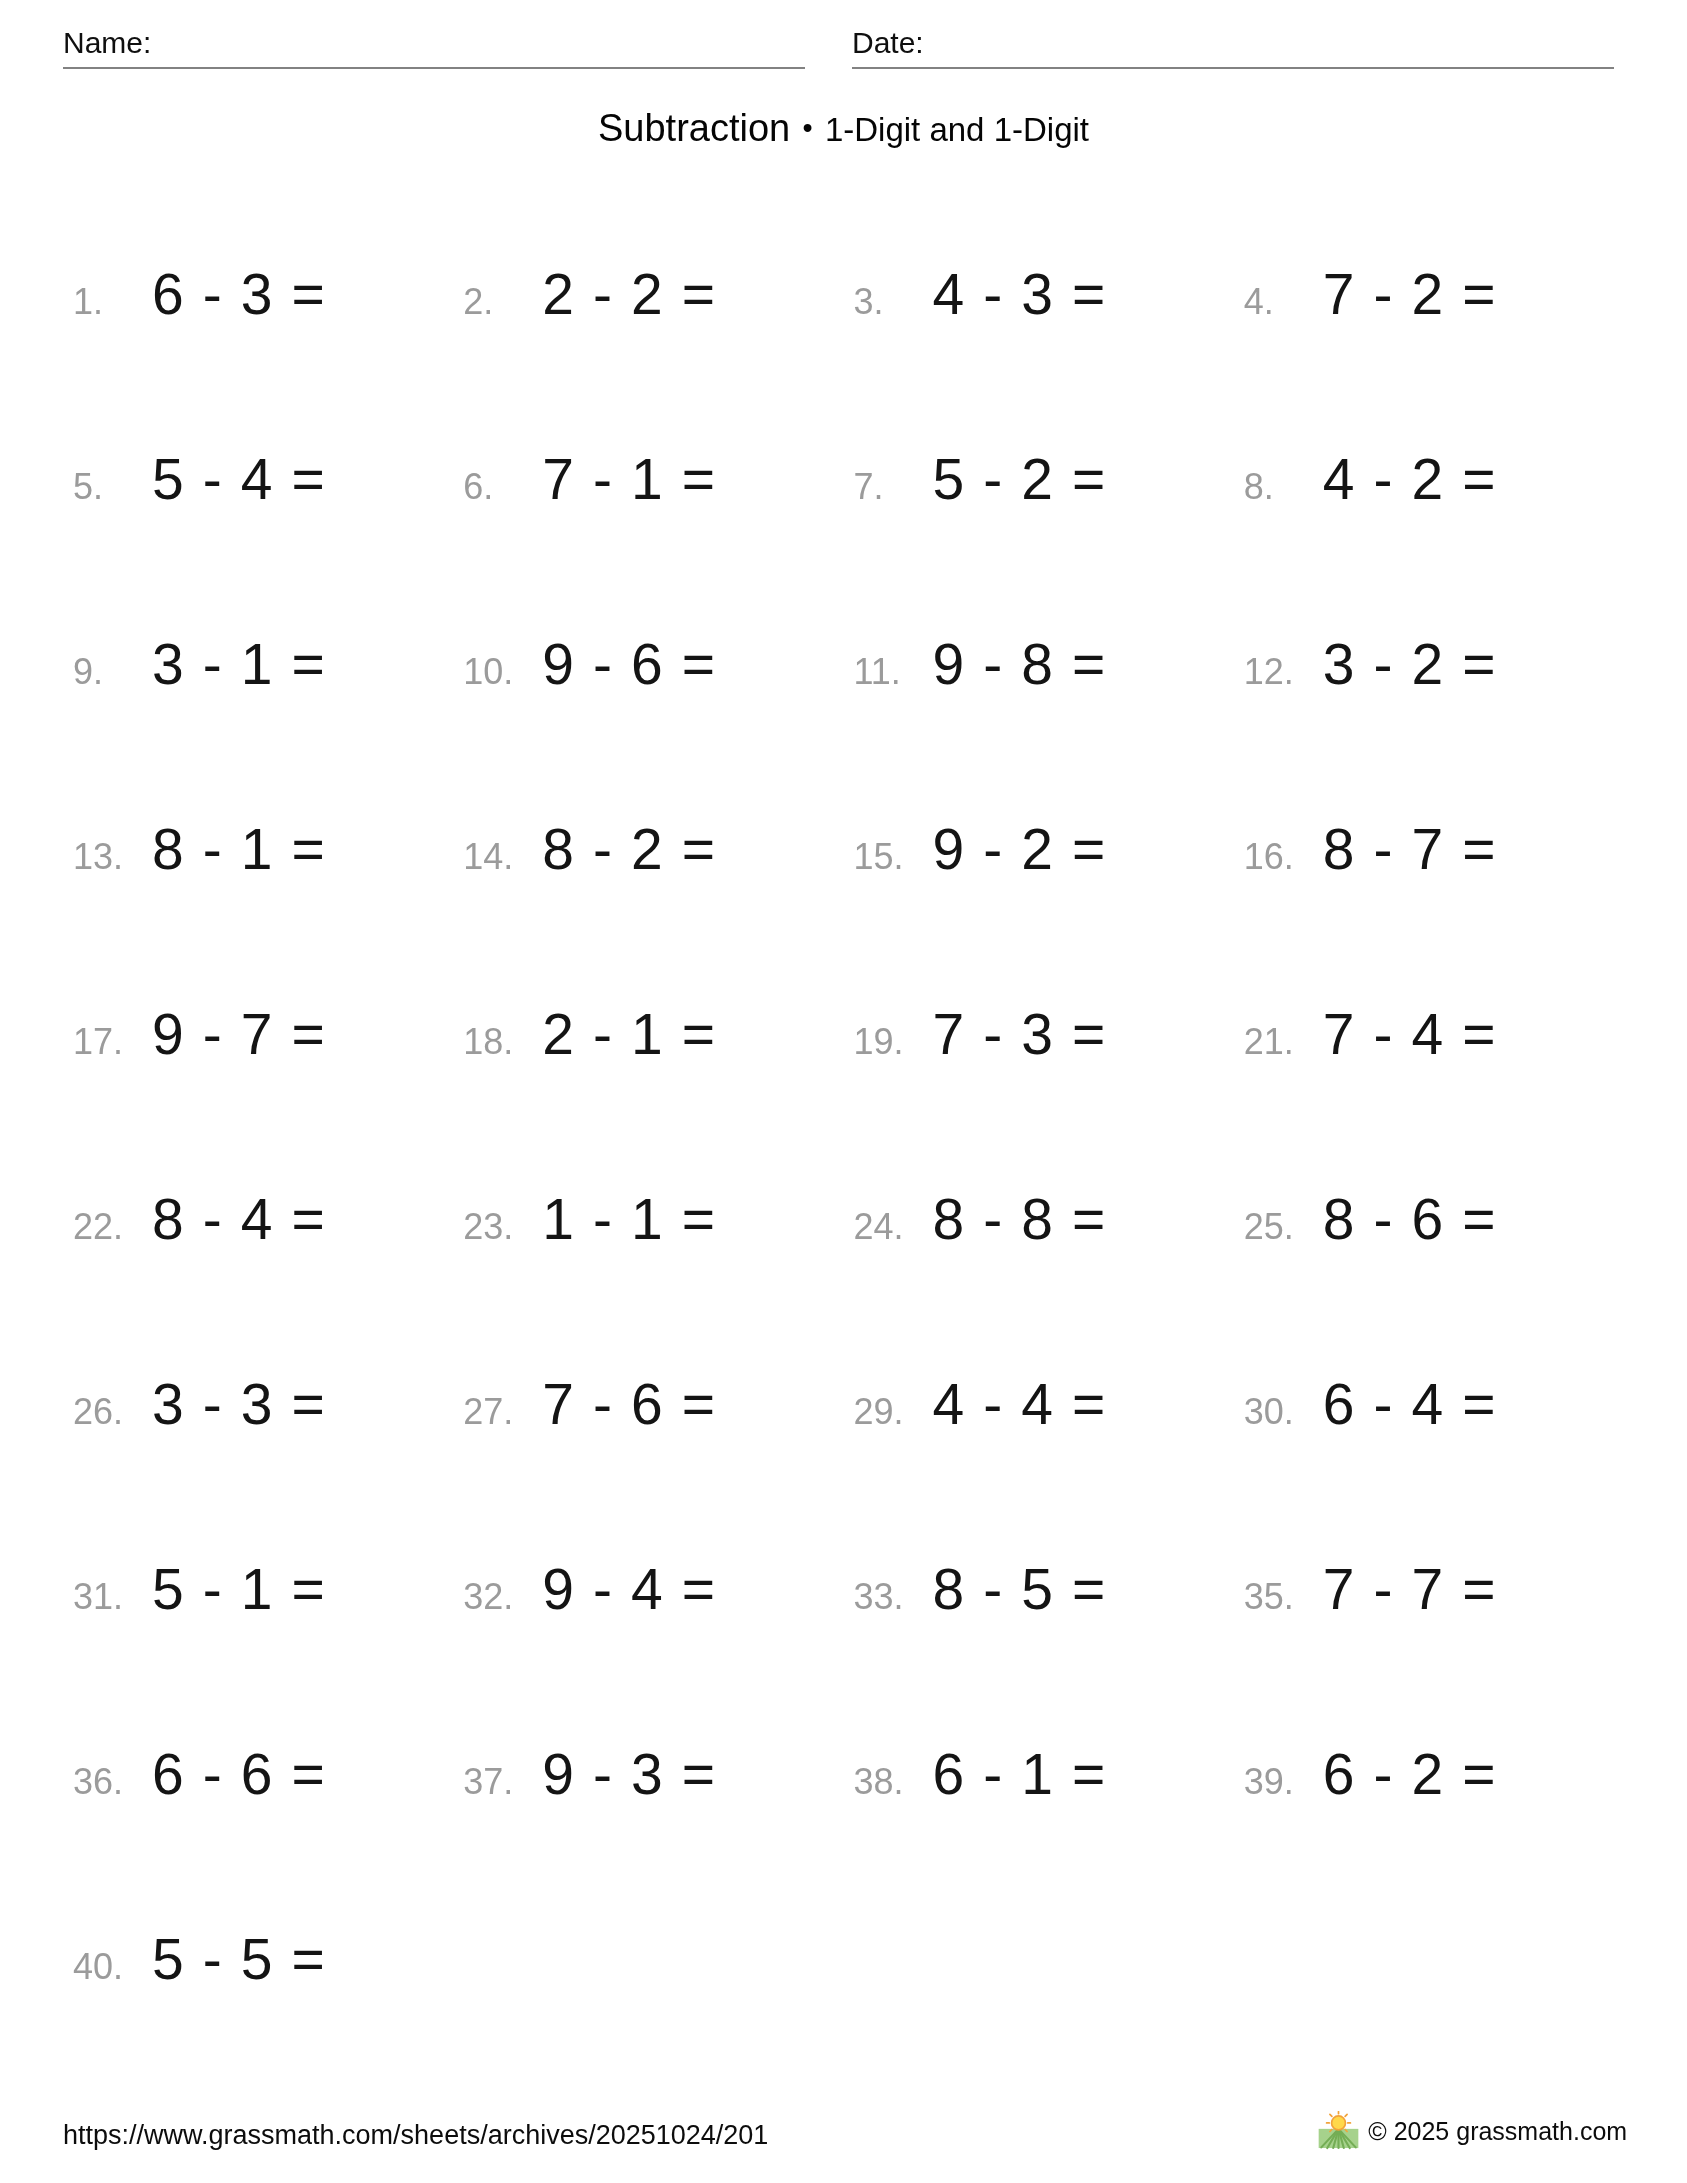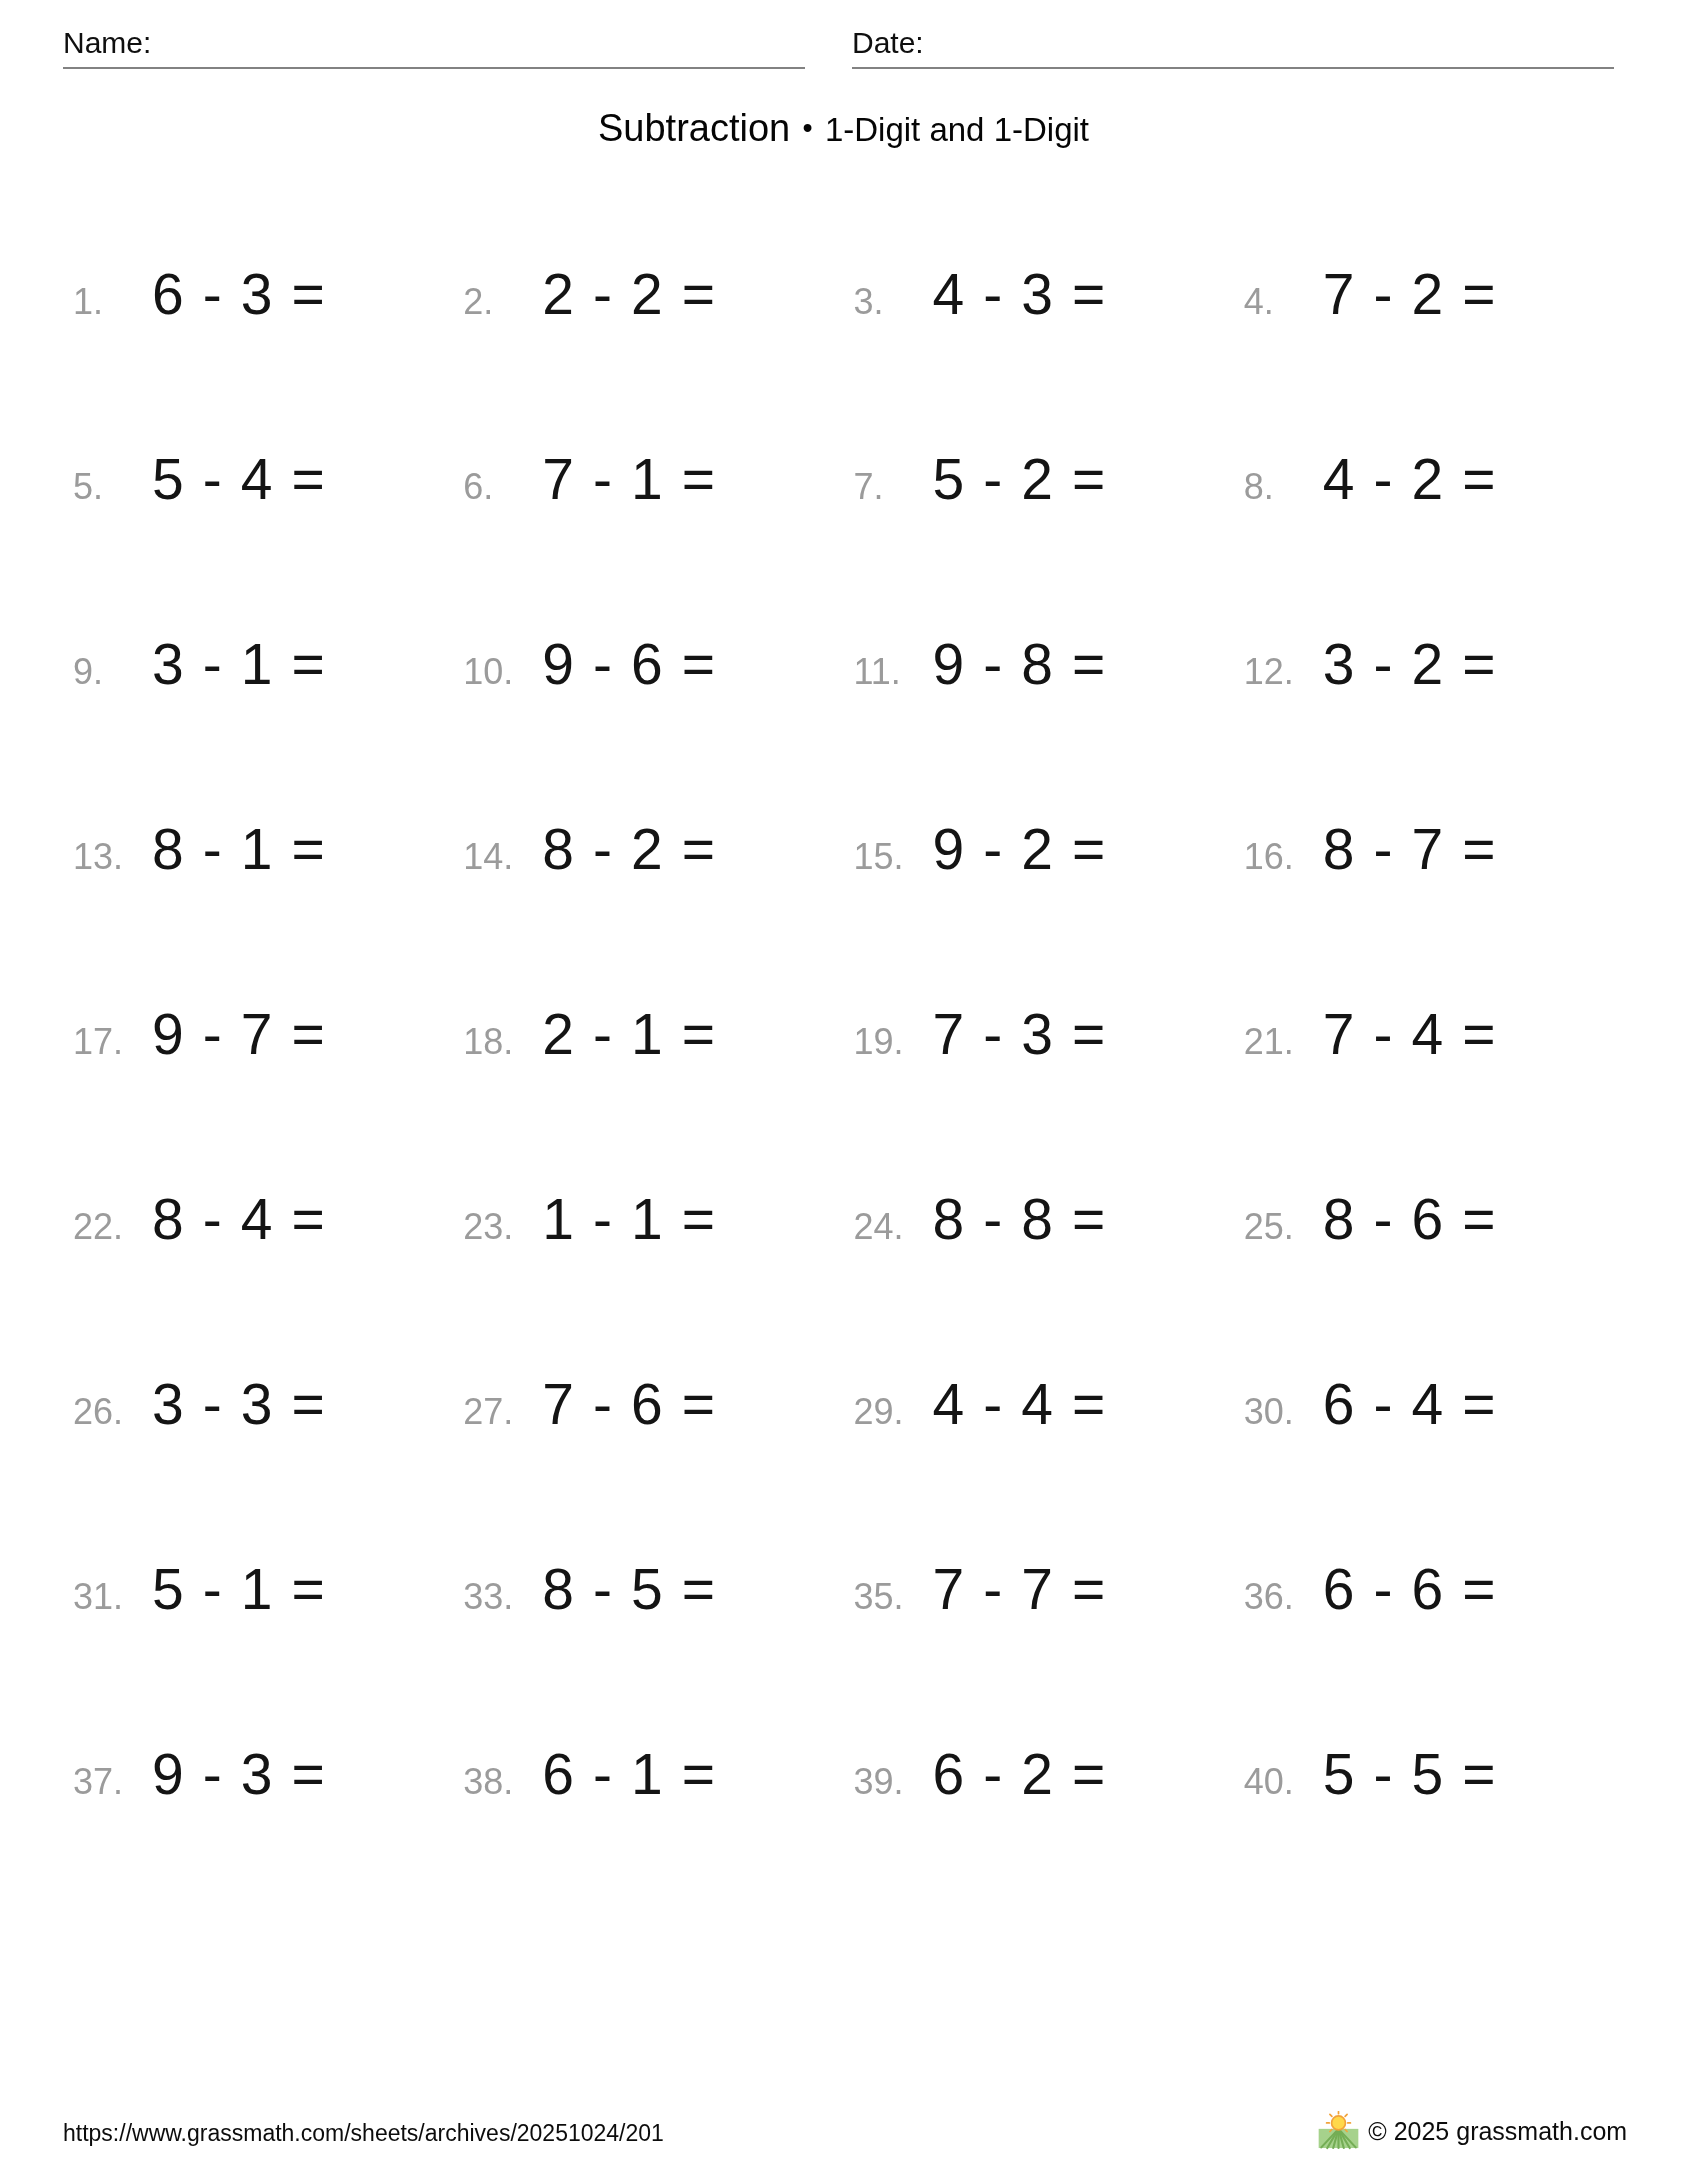--- a/index.html
+++ b/index.html
@@ -73,21 +73,21 @@
     letter-spacing: -0.7px;
     word-spacing: 4.6px;
     white-space: nowrap;
   }
 
   
   .footer-url {
     position: absolute;
     left: 63px;
     top: 2120px;
-    font-size: 23px;
+    font-size: 27px;
     color: #0c0c0c;
     text-decoration: none;
   }
   .footer-right {
     position: absolute;
     left: 1318px;
     top: 2110px;
     height: 42px;
     display: flex;
     align-items: center;
@@ -225,20 +225,24 @@
       <span class="pnum">29.</span>
       <span class="pexpr">4 - 4 =</span>
     </div>
     <div class="cell">
       <span class="pnum">30.</span>
       <span class="pexpr">6 - 4 =</span>
     </div>
     <div class="cell">
       <span class="pnum">31.</span>
       <span class="pexpr">5 - 1 =</span>
+    </div>
+    <div class="cell">
+      <span class="pnum">32.</span>
+      <span class="pexpr">9 - 4 =</span>
     </div>
     <div class="cell">
       <span class="pnum">33.</span>
       <span class="pexpr">8 - 5 =</span>
     </div>
     <div class="cell">
       <span class="pnum">35.</span>
       <span class="pexpr">7 - 7 =</span>
     </div>
     <div class="cell">

